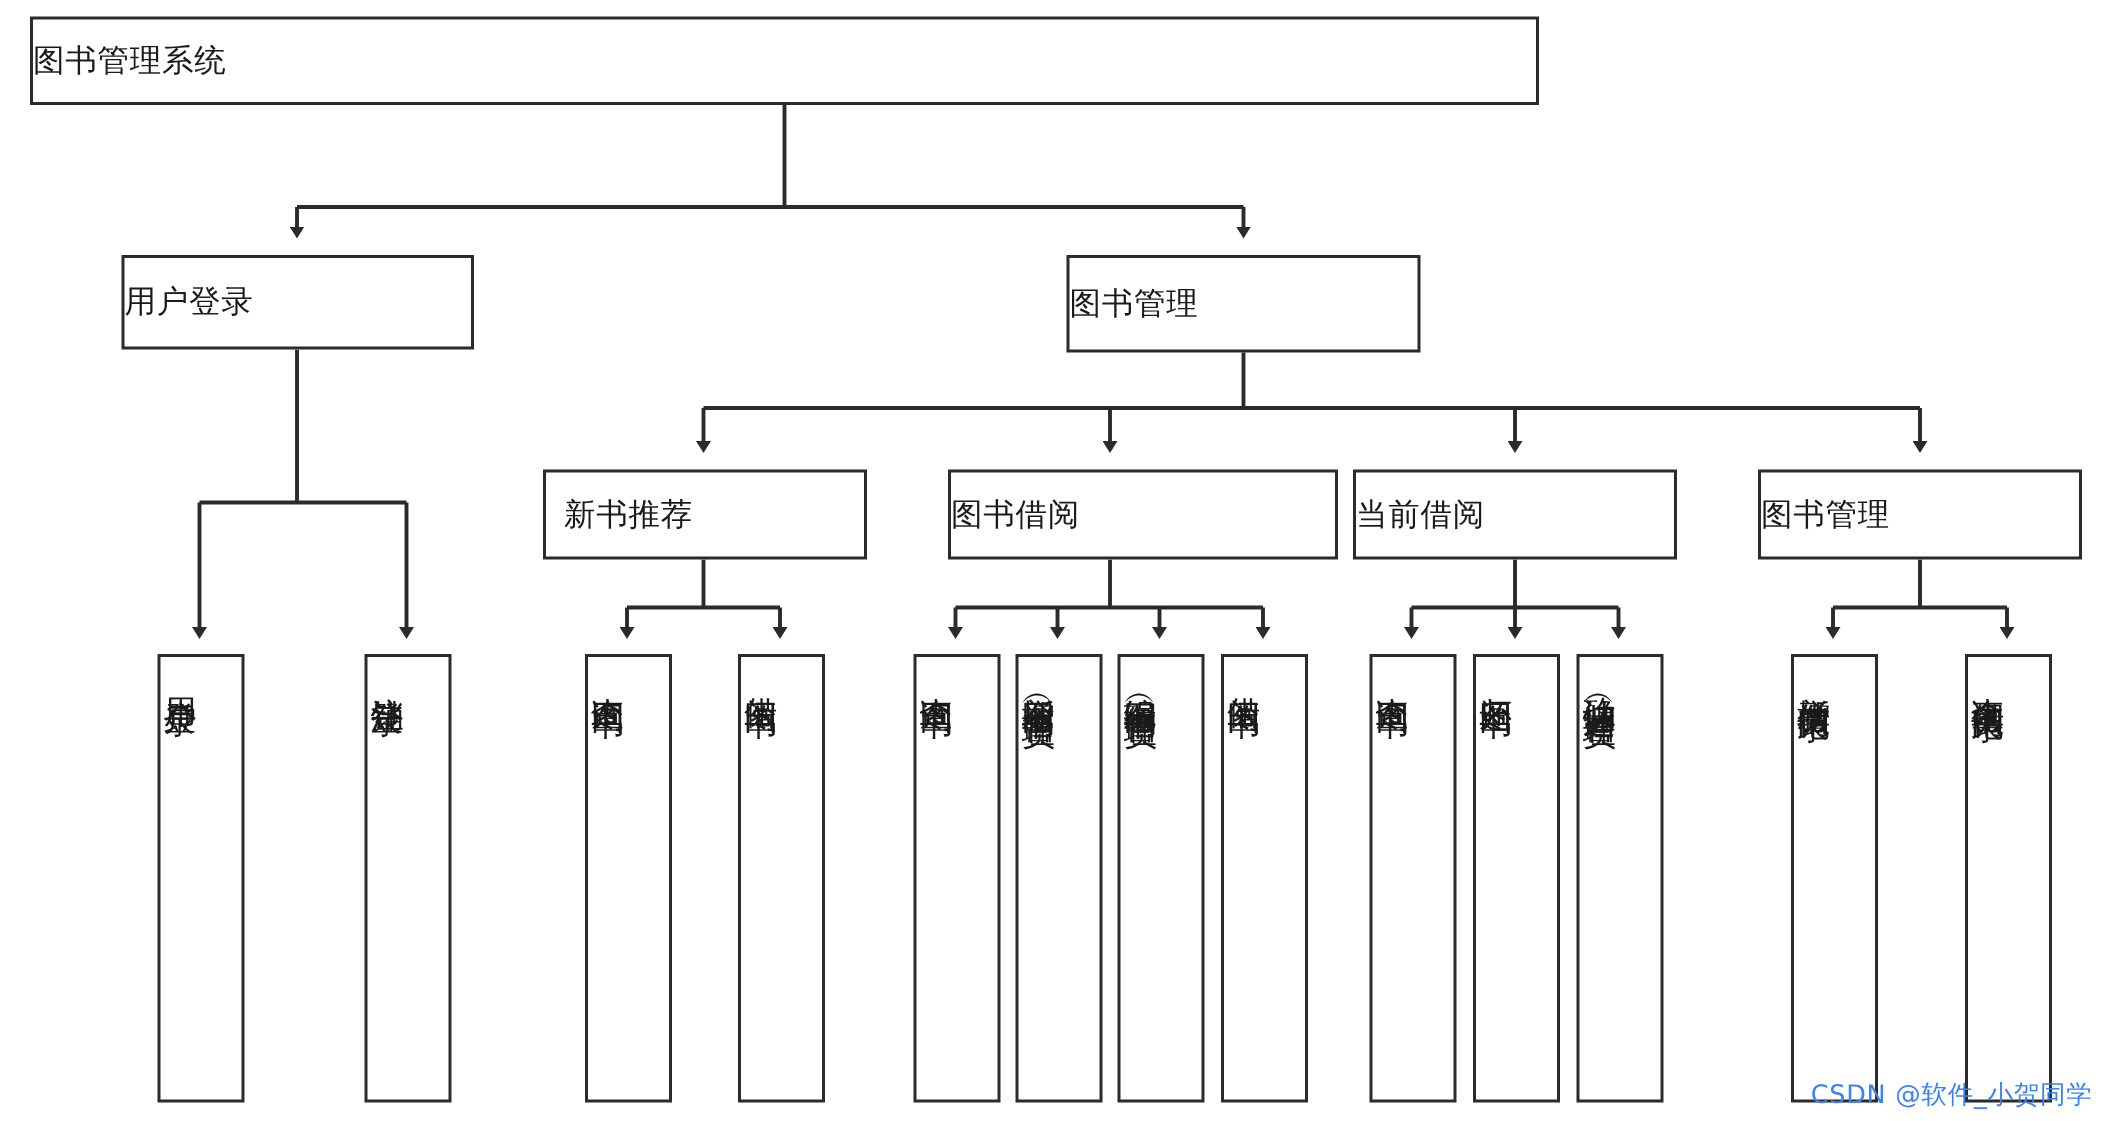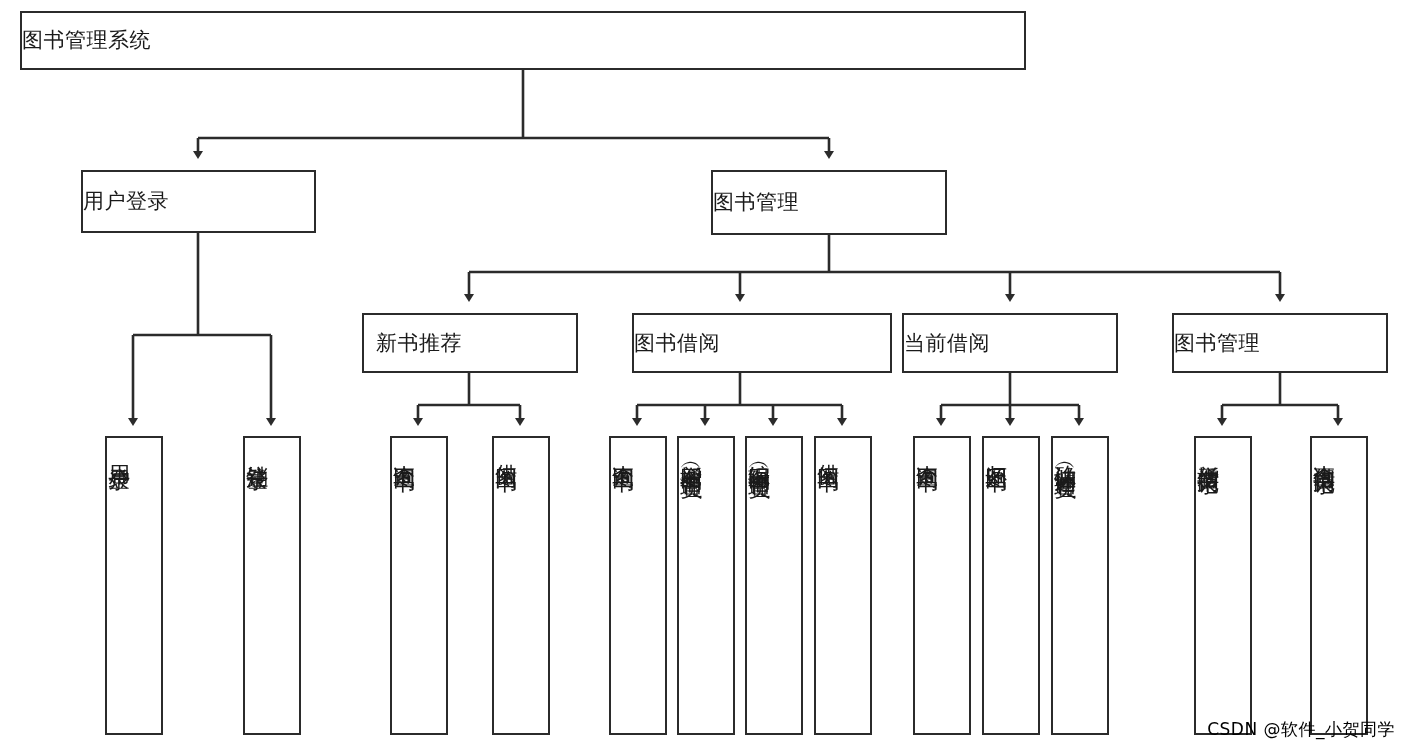--- a/index.html
+++ b/index.html
@@ -56,21 +56,21 @@
     font-size: 22px;
     line-height: 1.1;
     letter-spacing: 2px;
     white-space: nowrap;
   }
   .watermark {
     position: absolute;
     right: 10px;
     bottom: 6px;
     font-size: 17px;
-    color: #000000;
+    color: #3b82f6;
     z-index: 3;
     letter-spacing: 0.5px;
     white-space: nowrap;
   }
 </style>
 </head>
 <body>
 
 <div id="diagram-root">
 

